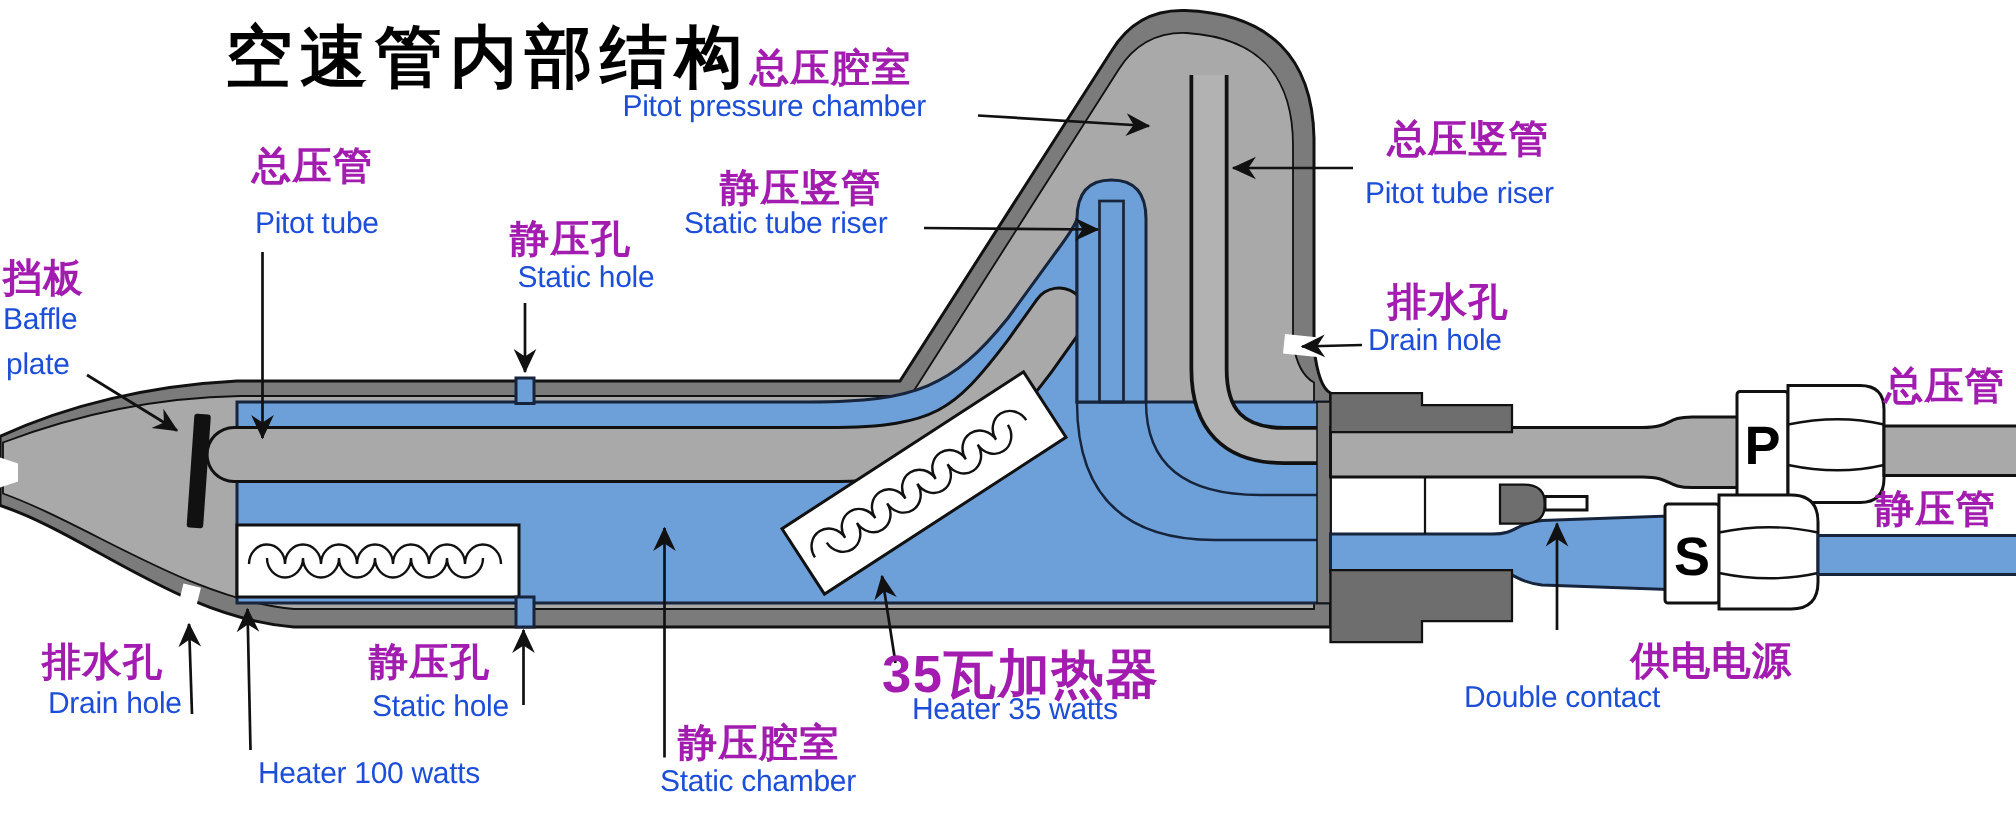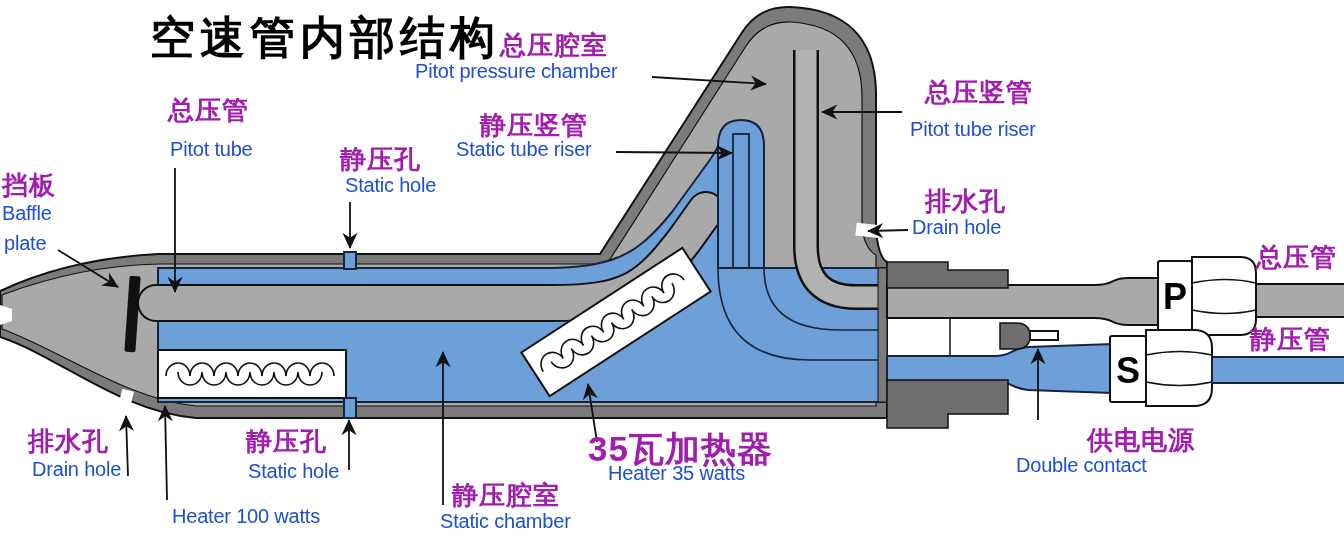--- a/index.html
+++ b/index.html
@@ -161,18 +161,18 @@
   <div class="lbl zh" style="left:246px;top:424px;">静压孔</div>
   <div class="lbl en" style="left:248px;top:460px;">Static hole</div>
 
   <div class="lbl zh" style="left:452px;top:478px;">静压腔室</div>
   <div class="lbl en" style="left:440px;top:510px;">Static chamber</div>
 
   <div class="lbl zh-big" style="left:588px;top:426px;">35瓦加热器</div>
   <div class="lbl en" style="left:608px;top:462px;">Heater 35 watts</div>
 
   <div class="lbl zh" style="left:1043px;top:423px;margin-left:44px;">供电电源</div>
-  <div class="lbl en" style="left:1016px;top:454px;">Double contact</div>
+  <div class="lbl en" style="left:976px;top:454px;">Double contact</div>
 
   <div class="lbl zh" style="left:1256px;top:240px;">总压管</div>
   <div class="lbl zh" style="left:1250px;top:322px;">静压管</div>
 
 </div>
 
 </body></html>

